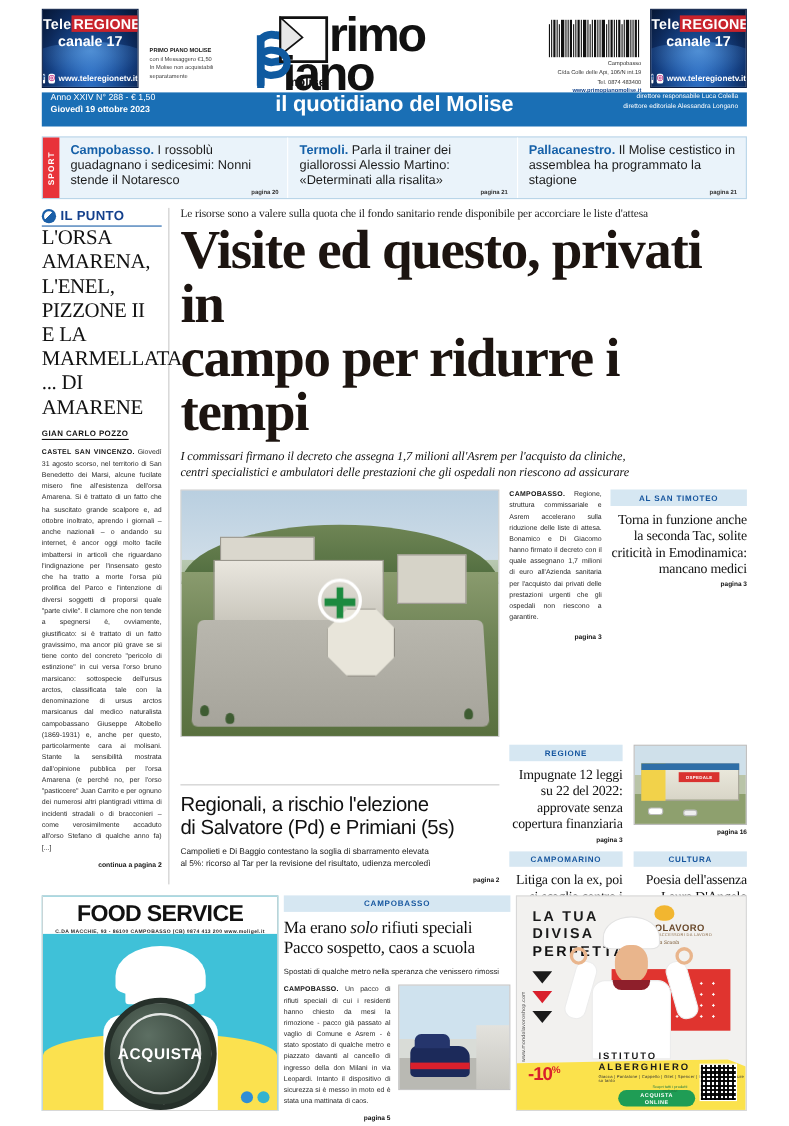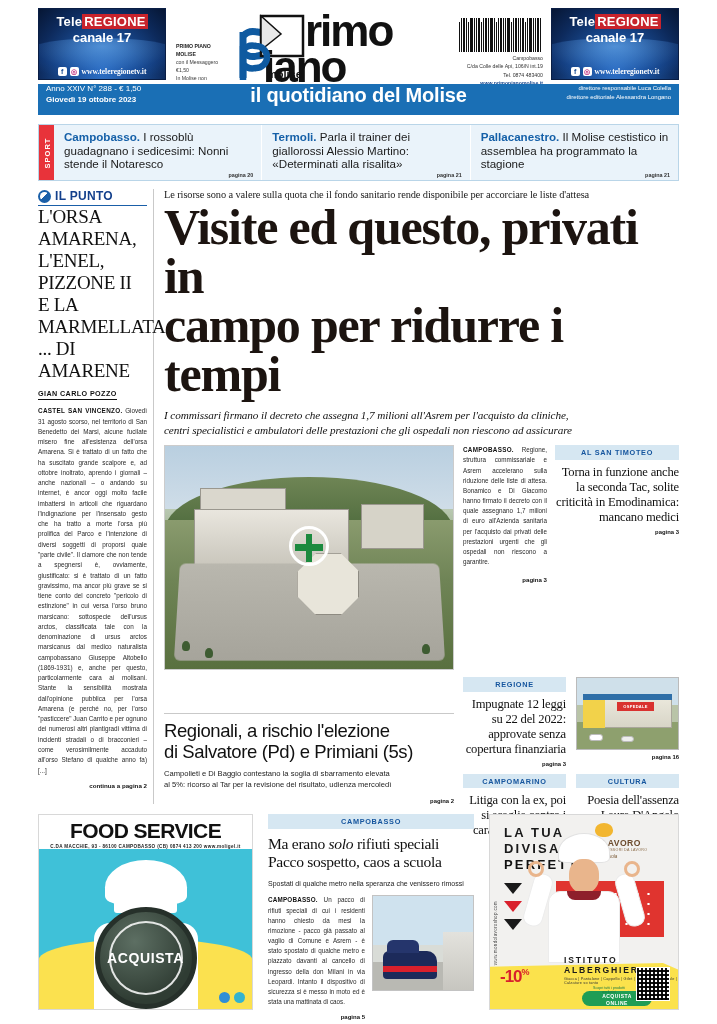--- a/index.html
+++ b/index.html
@@ -8,38 +8,38 @@
     background: #ffffff;
     font-family: "Liberation Sans", sans-serif;
     overflow: hidden;
     position: relative;
   }
   .page { width: 717px; height: 1024px; position: relative; padding: 0 38px; }
 
   
   .masthead { display: flex; align-items: flex-start; height: 80px; padding-top: 8px; position: relative; }
   .tele-box {
-    width: 128px; height: 72px; position: relative; overflow: hidden;
+    width: 88px; height: 72px; position: relative; overflow: hidden;
     background: radial-gradient(ellipse at 50% 90%, #2f73c9 0%, #1a4d95 38%, #0d2a5c 72%, #061634 100%);
     border: 1px solid #0a1e45;
     flex: 0 0 auto;
   }
   .tele-box::after{
     content:""; position:absolute; left:-20%; top:42%; width:140%; height:58%;
     border-radius:50%;
     background: radial-gradient(ellipse at 50% 20%, rgba(120,190,255,.55), rgba(30,90,180,.25) 55%, rgba(0,0,0,0) 75%);
   }
   .tele-top { text-align:center; padding-top:5px; font-weight:700; font-size:13px; letter-spacing:.2px; position:relative; z-index:2;}
   .tele-top .tele { color:#ffffff; }
   .tele-top .regione { color:#ffffff; background:#c8232c; padding:0 2px; }
   .tele-ch { text-align:center; color:#ffffff; font-size:13px; font-weight:700; margin-top:1px; position:relative; z-index:2;}
   .tele-url { position:absolute; bottom:3px; left:0; right:0; display:flex; align-items:center; justify-content:center; gap:3px; z-index:3;}
   .tele-url .sq { width:9px; height:9px; border-radius:2px; background:#fff; color:#1a4d95; font-size:7px; line-height:9px; text-align:center; font-weight:700;}
   .tele-url .sq.ig { background:#fff; color:#c13584; }
-  .tele-url span.u { color:#ffffff; font-size:7.5px; font-weight:600;font-family:Liberation Serif, serif; }
+  .tele-url span.u { color:#ffffff; font-size:7.5px; font-weight:600; }
 
   .msg-block { width: 95px; font-size: 5.2px; line-height: 1.55; color:#3a3a3a; padding-left:10px; padding-top:34px; }
   .msg-block .b { font-weight:700; color:#222; }
 
   .logo-wrap { flex:1; display:flex; flex-direction:column; align-items:center; justify-content:flex-start; position:relative; padding-top:2px;}
   .logo-svg { display:block; }
 
   .bar-block { width: 135px; padding-top: 6px; text-align:right; }
   .barcode { height: 38px; display:flex; gap:1px; justify-content:flex-end; align-items:flex-end; padding-right:6px;}
   .barcode i { display:block; width:1px; background:#111; height:34px; }
@@ -139,21 +139,21 @@
   .th-car { position:absolute; bottom:12%; left:12%; width:14%; height:9%; background:#fff; border-radius:3px; border:1px solid #bbb;}
   .th-car2{ position:absolute; bottom:10%; left:44%; width:12%; height:8%; background:#eee; border-radius:3px; border:1px solid #bbb;}
 
   
   .regionali { margin-top:9px; border-top:1px solid #c9c9c9; padding-top:7px; width:290px;}
   .reg-title { font-size:18.5px; font-weight:400; line-height:1.12; color:#111; letter-spacing:-.4px;}
   .reg-sub { font-size:7.6px; line-height:1.42; color:#222; margin-top:7px;}
   .reg-pg { font-size:5.9px; font-weight:700; text-align:right; color:#111; margin-top:7px;}
 
   
-  .bottom-row { display:flex; margin-top:10px; gap:15px; align-items:flex-start; }
+  .bottom-row { display:flex; margin-top:10px; gap:5px; align-items:flex-start; }
 
   
   .ad-food { width:215px; flex:0 0 auto; border:1px solid #d8d8d8; position:relative; overflow:hidden; height:196px;
              background:#3fc1d8; }
   .af-head { background:#ffffff; text-align:center; padding:4px 0 3px;}
   .af-head .t { font-size:21px; font-weight:700; letter-spacing:-.6px; color:#111;}
   .af-head .s { font-size:4.6px; font-weight:700; letter-spacing:.35px; color:#222; margin-top:1px;}
   .af-body { position:absolute; left:0; right:0; top:34px; bottom:0; background:#3fc1d8; overflow:hidden;}
   .af-yellow { position:absolute; left:0; right:0; bottom:0; height:44%; background:#fbe14f; border-radius:58% 58% 0 0 / 34% 34% 0 0;}
   .af-chefhat { position:absolute; left:50%; top:7%; width:82px; height:44px; transform:translateX(-50%);

